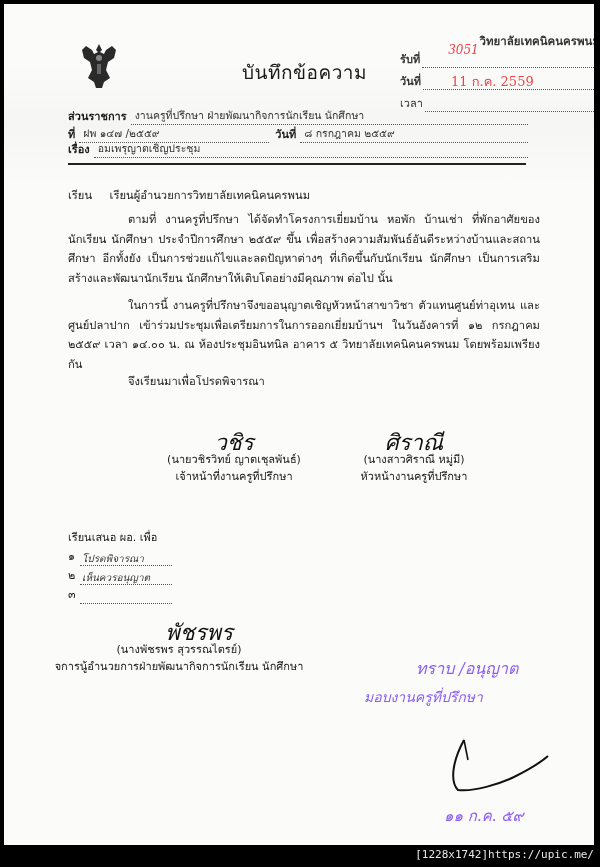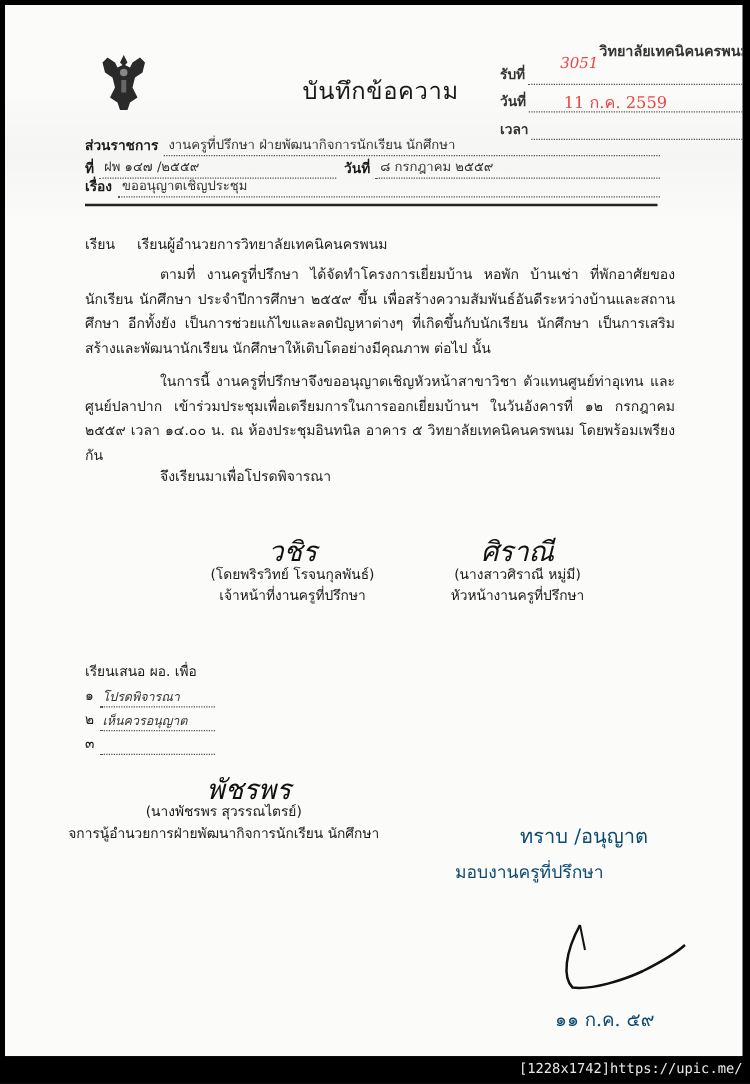--- a/index.html
+++ b/index.html
@@ -37,21 +37,21 @@
     .list .item { display: flex; align-items: flex-end; }
     .list .num { width: 12px; }
     .list .fill { border-bottom: 1px dotted #555; width: 90px; font-family: "DejaVu Serif", serif; font-style: italic; font-size: 10px; color: #333; padding-left: 2px; height: 16px; }
     .footer-bar {
       position: absolute; left: 0; top: 845px; width: 600px; height: 22px; background: #000;
     }
     .watermark {
       position: absolute; right: 6px; top: 848px; font-family: "DejaVu Sans Mono", monospace;
       font-size: 11px; color: #e8e8e8;
     }
-    .scribble { font-family: "DejaVu Serif", serif; color: #0c4a6e; position: absolute; }
+    .scribble { font-family: "DejaVu Serif", serif; font-style: italic; color: #8b5cf6; position: absolute; }
   </style>
 </head>
 <body>
 
 <div class="page">
 
   <svg class="abs garuda" viewBox="0 0 42 50">
     <path d="M21 4 L24 10 L22 12 L26 14 L28 10 L34 6 L38 10 L36 18 L30 22 L28 30 L32 38 L26 42 L24 48 L18 48 L16 42 L10 38 L14 30 L12 22 L6 18 L4 10 L8 6 L14 10 L16 14 L20 12 L18 10 Z" fill="#2a2a2a"></path>
     <circle cx="21" cy="18" r="3" fill="#888"></circle>
     <rect x="19" y="24" width="4" height="10" fill="#666"></rect>
@@ -66,55 +66,55 @@
       <span class="dots">
         <span class="hand" style="left:26px; top:-12px; font-size:12px;">3051</span>
       </span>
     </div>
     <div class="row" style="margin-top:4px;">
       <span class="lbl">วันที่</span>
       <span class="dots">
         <span class="hand" style="left:28px; top:-6px; font-size:13px; font-style:normal;">11 ก.ค. 2559</span>
       </span>
     </div>
-    <div class="row" style="margin-top:4px; font-weight:bold;">
+    <div class="row" style="margin-top:4px; font-weight:normal;">
       <span>เวลา</span>
       <span class="dots"></span>
     </div>
   </div>
 
   <div class="abs meta" style="top:103px; width:460px;">
     <span class="lbl">ส่วนราชการ</span>
     <span class="val" style="flex:1;">งานครูที่ปรึกษา ฝ่ายพัฒนากิจการนักเรียน นักศึกษา</span>
   </div>
   <div class="abs meta" style="top:121px; width:460px;">
     <span class="lbl">ที่</span>
     <span class="val" style="width:182px;">ฝพ  ๑๔๗   /๒๕๕๙</span>
     <span class="lbl" style="margin-left:6px;">วันที่</span>
     <span class="val" style="flex:1;">๘ กรกฎาคม ๒๕๕๙</span>
   </div>
   <div class="abs meta" style="top:136px; width:460px;">
     <span class="lbl">เรื่อง</span>
-    <span class="val" style="flex:1;">ขออนุญาตเชิญประชุม</span>
+    <span class="val" style="flex:1;">อมเพรุญาตเชิญประชุม</span>
   </div>
   <div class="abs rule"></div>
 
   <div class="abs body-text" style="left:64px; top:182px;">
     <span>เรียน</span>
     <span style="margin-left:14px;">เรียนผู้อำนวยการวิทยาลัยเทคนิคนครพนม</span>
   </div>
 
   <div class="abs body-text p" style="top:206px;">ตามที่ งานครูที่ปรึกษา ได้จัดทำโครงการเยี่ยมบ้าน  หอพัก  บ้านเช่า  ที่พักอาศัยของนักเรียน นักศึกษา ประจำปีการศึกษา ๒๕๕๙ ขึ้น เพื่อสร้างความสัมพันธ์อันดีระหว่างบ้านและสถานศึกษา อีกทั้งยัง เป็นการช่วยแก้ไขและลดปัญหาต่างๆ ที่เกิดขึ้นกับนักเรียน นักศึกษา เป็นการเสริมสร้างและพัฒนานักเรียน นักศึกษาให้เติบโตอย่างมีคุณภาพ ต่อไป  นั้น</div>
   <div class="abs body-text p" style="top:292px;">ในการนี้ งานครูที่ปรึกษาจึงขออนุญาตเชิญหัวหน้าสาขาวิชา ตัวแทนศูนย์ท่าอุเทน และ ศูนย์ปลาปาก เข้าร่วมประชุมเพื่อเตรียมการในการออกเยี่ยมบ้านฯ ในวันอังคารที่ ๑๒ กรกฎาคม ๒๕๕๙ เวลา ๑๔.๐๐ น. ณ ห้องประชุมอินทนิล อาคาร ๕ วิทยาลัยเทคนิคนครพนม โดยพร้อมเพรียงกัน</div>
 
   <div class="abs body-text" style="left:124px; top:368px;">จึงเรียนมาเพื่อโปรดพิจารณา</div>
 
   <div class="abs sig-block" style="left:150px; top:430px; width:160px;">
     <div class="sig">วชิร</div>
-    <div>(โดยพริรวิทย์  โรจนกุลพันธ์)</div>
+    <div>(นายวชิรวิทย์  ญาตเชุลพันธ์)</div>
     <div>เจ้าหน้าที่งานครูที่ปรึกษา</div>
   </div>
   <div class="abs sig-block" style="left:330px; top:430px; width:160px;">
     <div class="sig">ศิราณี</div>
     <div>(นางสาวศิราณี  หมู่มี)</div>
     <div>หัวหน้างานครูที่ปรึกษา</div>
   </div>
 
   <div class="abs list" style="top:524px;">
     <div>เรียนเสนอ ผอ. เพื่อ</div>

